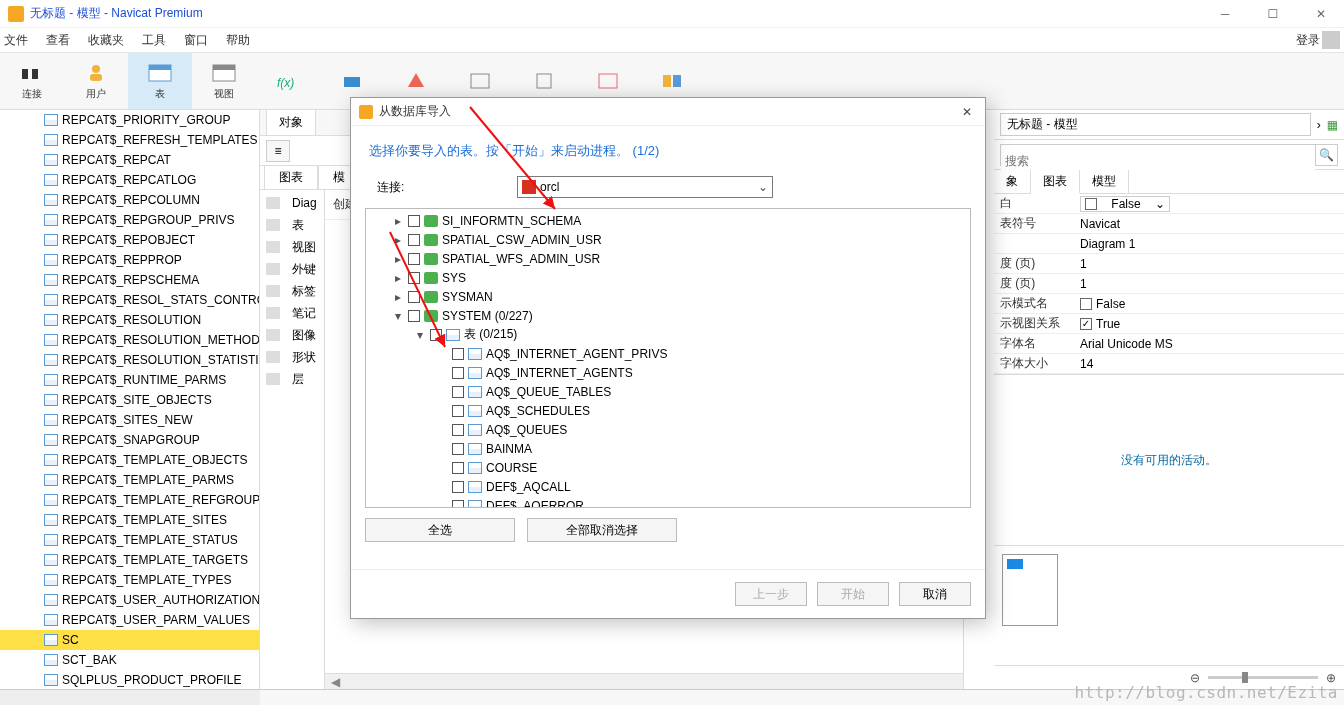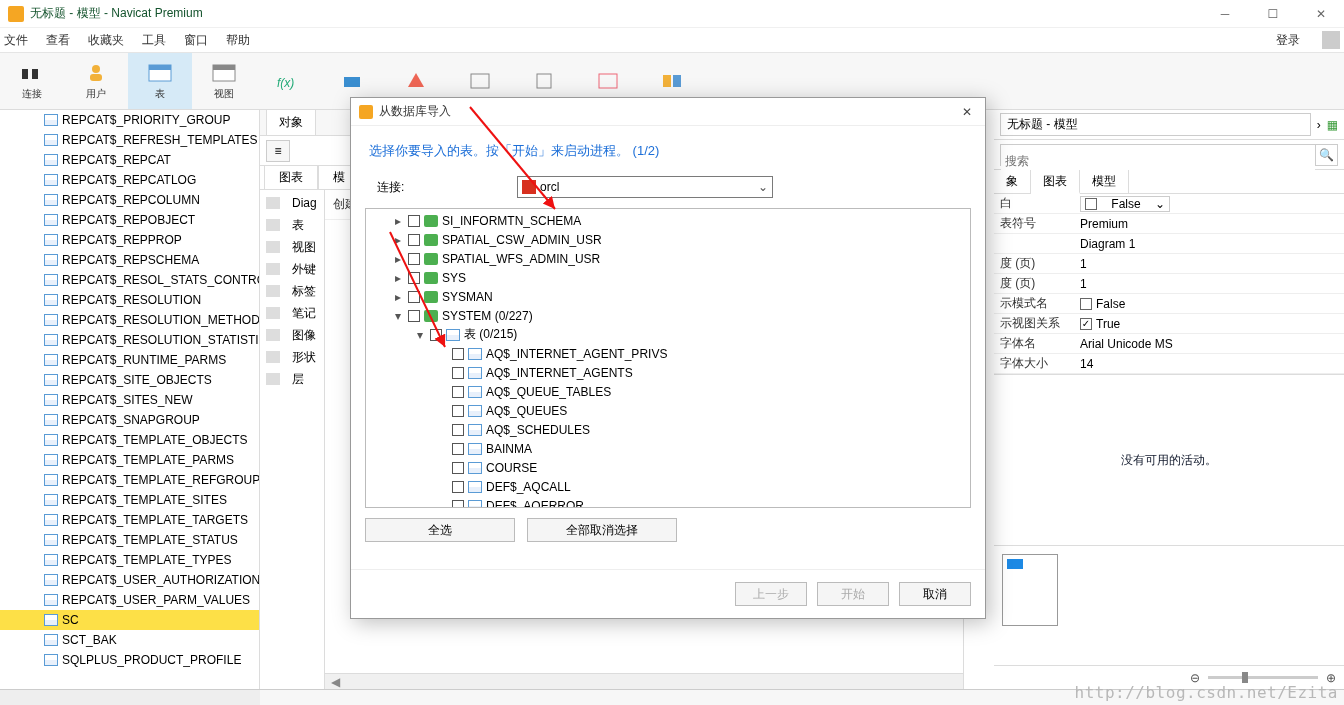--- a/index.html
+++ b/index.html
@@ -1,28 +1,28 @@
 <!DOCTYPE html>
 <html><head>
 <meta charset="utf-8">
 <style>
 * { box-sizing: border-box; margin: 0; padding: 0; font-family: "Microsoft YaHei", Arial, sans-serif; font-size: 12px; }
 body { background: #fff; width: 1344px; height: 705px; overflow: hidden; position: relative; }
 
 
 .titlebar { height: 28px; background: #fff; display: flex; align-items: center; padding: 0 8px; border-bottom: 1px solid #f0f0f0; }
 .titlebar .appicon { width: 16px; height: 16px; background: #f5a623; border-radius: 2px; margin-right: 6px; }
-.titlebar .title { color: #14532d; flex: 1; }
+.titlebar .title { color: #1d4ed8; flex: 1; }
 .titlebar .winctl { display: flex; gap: 18px; color: #666; }
 .winbtn { width: 30px; text-align: center; cursor: default; }
 
 
 .menubar { height: 24px; display: flex; align-items: center; padding: 0 4px; gap: 18px; color: #333; }
 .menubar .spacer { flex: 1; }
-.menubar .login { display: flex; align-items: center; gap: 22px; }
+.menubar .login { display: flex; align-items: center; gap: 2px; }
 .avatar { width: 18px; height: 18px; background: #ccc; }
 
 
 .toolbar { height: 58px; background: #f7f7f7; border-top: 1px solid #e5e5e5; border-bottom: 1px solid #dcdcdc; display: flex; }
 .tool { width: 64px; display: flex; flex-direction: column; align-items: center; justify-content: center; gap: 2px; color: #333; }
 .tool.active { background: #d6eaf7; }
 .tool .ticon { width: 28px; height: 24px; display:flex; align-items:center; justify-content:center; }
 .tlbl { font-size: 10px; }
 
 
@@ -58,21 +58,21 @@
 .searchbox .sicon { width:22px; display:flex; align-items:center; justify-content:center; color:#666; border-left:1px solid #ccc; }
 .rp-tabs { height:24px; display:flex; border-bottom:1px solid #dcdcdc; }
 .rp-tab { padding:3px 12px; border-right:1px solid #dcdcdc; }
 .rp-tab.cur { background:#fff; border-bottom:2px solid #fff; margin-bottom:-1px; }
 .rp-props { border-bottom:1px solid #dcdcdc; }
 .proprow { display:flex; height:20px; align-items:center; border-bottom:1px solid #eee; }
 .pk { width:80px; padding-left:6px; color:#333; white-space:nowrap; overflow:hidden;}
 .pv { flex:1; padding-left:6px; display:flex; align-items:center; gap:4px;}
 .pv .dd { border:1px solid #ccc; padding:0 4px; background:#fff; width:90px; display:flex; justify-content:space-between; align-items:center;}
 .chkbox { width:12px; height:12px; border:1px solid #666; display:inline-flex; align-items:center; justify-content:center; font-size:10px; line-height:10px;}
-.rp-act { flex:1; display:flex; align-items:center; justify-content:center; color:#0f172a; }
+.rp-act { flex:1; display:flex; align-items:center; justify-content:center; color:#0369a1; }
 .rp-thumb { height:120px; border-top:1px solid #dcdcdc; display:flex; align-items:flex-start; padding:8px; }
 .thumbbox { width:56px; height:72px; border:1px solid #999; background:#fff; }
 .thumbbox .tsq { width:16px; height:10px; background:#1d89e4; margin:4px;}
 .rp-zoom { height:24px; border-top:1px solid #dcdcdc; display:flex; align-items:center; justify-content:flex-end; gap:8px; padding:0 8px; color:#555; position:relative;}
 .zslider { width:110px; height:3px; background:#ccc; position:relative;}
 .zslider .zth { position:absolute; top:-4px; left:34px; width:6px; height:11px; background:#888;} 
 .dialog { position:absolute; left:350px; top:97px; width:636px; height:522px; background:#fff; border:1px solid #999; box-shadow: 4px 4px 20px rgba(0,0,0,.25); display:flex; flex-direction:column; }
 .dlg-title { height:28px; display:flex; align-items:center; padding:0 8px; border-bottom:1px solid #eee;}
 .dlg-title .dicon { width:14px; height:14px; background:#f5a623; border-radius:2px; margin-right:6px;}
 .dlg-title .dt { flex:1; color:#333;}
@@ -241,20 +241,24 @@
         <div class="trow">
           <span class="ticon-table"></span>
           <span>REPCAT$_REPCATLOG</span>
         </div>
         <div class="trow">
           <span class="ticon-table"></span>
           <span>REPCAT$_REPCOLUMN</span>
         </div>
         <div class="trow">
           <span class="ticon-table"></span>
+          <span>REPCAT$_REPGROUP_PRIVS</span>
+        </div>
+        <div class="trow">
+          <span class="ticon-table"></span>
           <span>REPCAT$_REPOBJECT</span>
         </div>
         <div class="trow">
           <span class="ticon-table"></span>
           <span>REPCAT$_REPPROP</span>
         </div>
         <div class="trow">
           <span class="ticon-table"></span>
           <span>REPCAT$_REPSCHEMA</span>
         </div>
@@ -301,25 +305,25 @@
         <div class="trow">
           <span class="ticon-table"></span>
           <span>REPCAT$_TEMPLATE_REFGROUPS</span>
         </div>
         <div class="trow">
           <span class="ticon-table"></span>
           <span>REPCAT$_TEMPLATE_SITES</span>
         </div>
         <div class="trow">
           <span class="ticon-table"></span>
+          <span>REPCAT$_TEMPLATE_STATUS</span>
+        </div>
+        <div class="trow">
+          <span class="ticon-table"></span>
           <span>REPCAT$_TEMPLATE_TARGETS</span>
-        </div>
-        <div class="trow">
-          <span class="ticon-table"></span>
-          <span>REPCAT$_TEMPLATE_STATUS</span>
         </div>
         <div class="trow">
           <span class="ticon-table"></span>
           <span>REPCAT$_TEMPLATE_TYPES</span>
         </div>
         <div class="trow">
           <span class="ticon-table"></span>
           <span>REPCAT$_USER_AUTHORIZATIONS</span>
         </div>
         <div class="trow">
@@ -424,21 +428,21 @@
           <div class="pv">
             <div class="dd">
               <span class="chkbox"></span>
               <span>False</span>
               <span>⌄</span>
             </div>
           </div>
         </div>
         <div class="proprow">
           <div class="pk">表符号</div>
-          <div class="pv">Premium</div>
+          <div class="pv">Navicat</div>
         </div>
         <div class="proprow">
           <div class="pk"></div>
           <div class="pv">Diagram 1</div>
         </div>
         <div class="proprow">
           <div class="pk">度 (页)</div>
           <div class="pv">1</div>
         </div>
         <div class="proprow">
@@ -556,27 +560,27 @@
       <div class="dtrow ind3">
         <span class="exp"></span>
         <span class="chk"></span>
         <span class="tblic"></span>
         <span>AQ$_QUEUE_TABLES</span>
       </div>
       <div class="dtrow ind3">
         <span class="exp"></span>
         <span class="chk"></span>
         <span class="tblic"></span>
+        <span>AQ$_SCHEDULES</span>
+      </div>
+      <div class="dtrow ind3">
+        <span class="exp"></span>
+        <span class="chk"></span>
+        <span class="tblic"></span>
         <span>AQ$_QUEUES</span>
-      </div>
-      <div class="dtrow ind3">
-        <span class="exp"></span>
-        <span class="chk"></span>
-        <span class="tblic"></span>
-        <span>AQ$_SCHEDULES</span>
       </div>
       <div class="dtrow ind3">
         <span class="exp"></span>
         <span class="chk"></span>
         <span class="tblic"></span>
         <span>BAINMA</span>
       </div>
       <div class="dtrow ind3">
         <span class="exp"></span>
         <span class="chk"></span>

